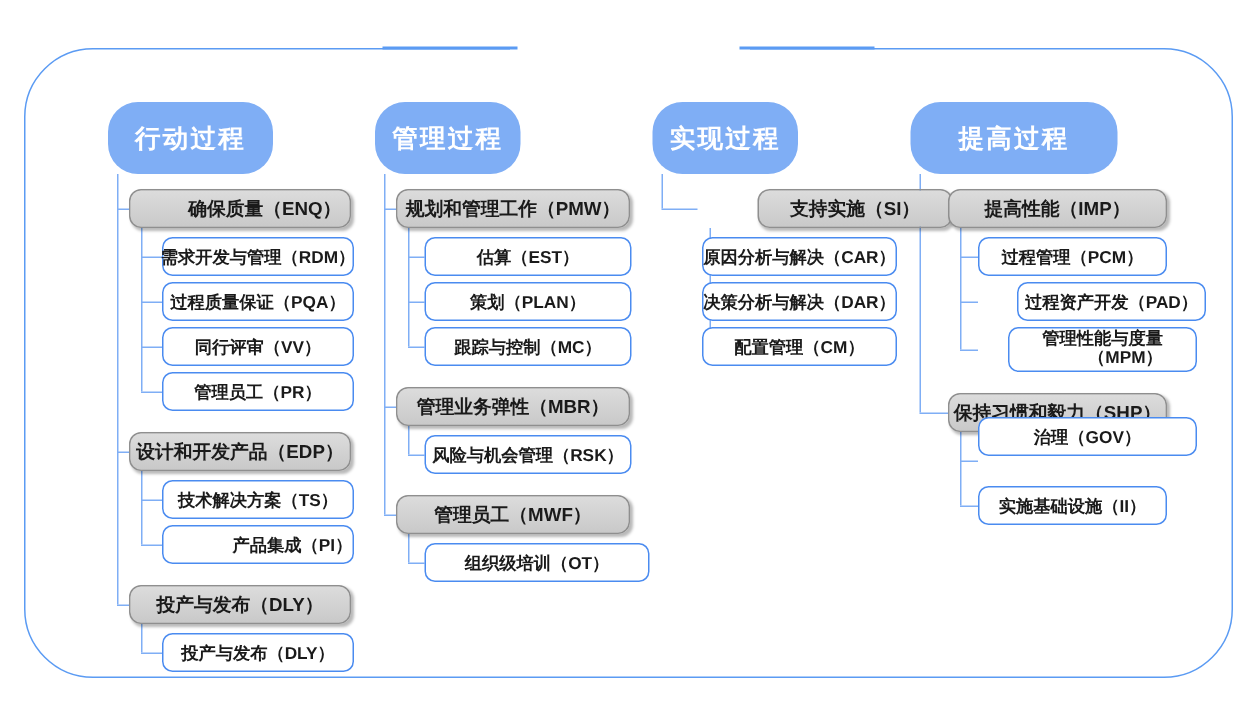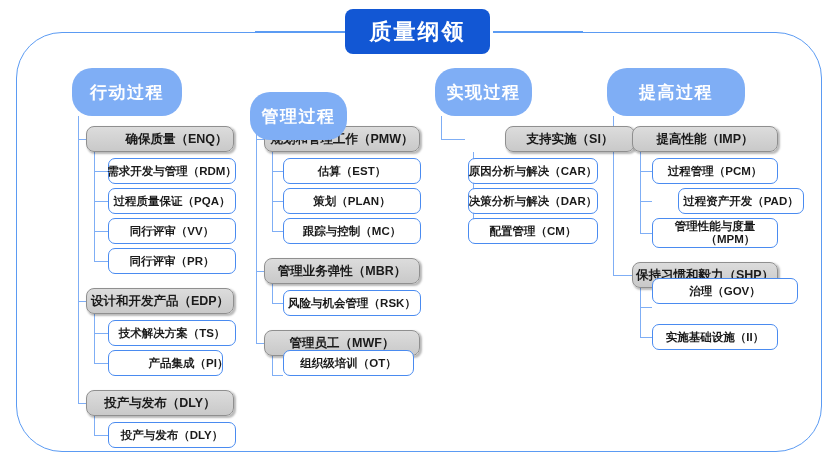--- a/index.html
+++ b/index.html
@@ -104,66 +104,65 @@
 </head>
 <body>
 
 <div id="root">
 
   <div class="frame"></div>
   <div class="frame-mask"></div>
   <div class="title-stub left"></div>
   <div class="title-stub right"></div>
 
-  <div class="title-pill">质量纲领</div>
 
   <div id="tree">
       <div class="col-head" style="left: 72px; width: 110px;">行动过程</div>
       <div class="node2" style="left: 86px; top: 126px; width: 148px; padding-left: 33px;">确保质量（ENQ）</div>
       <div class="ln h" style="left: 78px; top: 139px; width: 8px;"></div>
       <div class="node3" style="left: 108px; top: 158px; width: 128px;">需求开发与管理（RDM）</div>
       <div class="ln h" style="left: 94px; top: 171px; width: 14px;"></div>
       <div class="node3" style="left: 108px; top: 188px; width: 128px;">过程质量保证（PQA）</div>
       <div class="ln h" style="left: 94px; top: 201px; width: 14px;"></div>
       <div class="node3" style="left: 108px; top: 218px; width: 128px;">同行评审（VV）</div>
       <div class="ln h" style="left: 94px; top: 231px; width: 14px;"></div>
-      <div class="node3" style="left: 108px; top: 248px; width: 128px;">同行评审（PR）</div>
+      <div class="node3" style="left: 108px; top: 248px; width: 128px;">管理员工（PR）</div>
       <div class="ln h" style="left: 94px; top: 261px; width: 14px;"></div>
       <div class="ln v" style="left: 94px; top: 152px; height: 109px;"></div>
       <div class="node2" style="left: 86px; top: 288px; width: 148px;">设计和开发产品（EDP）</div>
       <div class="ln h" style="left: 78px; top: 301px; width: 8px;"></div>
       <div class="node3" style="left: 108px; top: 320px; width: 128px;">技术解决方案（TS）</div>
       <div class="ln h" style="left: 94px; top: 333px; width: 14px;"></div>
-      <div class="node3" style="left: 108px; top: 350px; width: 115px; padding-left: 46px;">产品集成（PI）</div>
+      <div class="node3" style="left: 108px; top: 350px; width: 128px; padding-left: 46px;">产品集成（PI）</div>
       <div class="ln h" style="left: 94px; top: 363px; width: 14px;"></div>
       <div class="ln v" style="left: 94px; top: 314px; height: 49px;"></div>
       <div class="node2" style="left: 86px; top: 390px; width: 148px;">投产与发布（DLY）</div>
       <div class="ln h" style="left: 78px; top: 403px; width: 8px;"></div>
       <div class="node3" style="left: 108px; top: 422px; width: 128px;">投产与发布（DLY）</div>
       <div class="ln h" style="left: 94px; top: 435px; width: 14px;"></div>
       <div class="ln v" style="left: 94px; top: 416px; height: 19px;"></div>
       <div class="ln v" style="left: 78px; top: 116px; height: 287px;"></div>
-      <div class="col-head" style="left: 250px; width: 97px; margin-top: 24px;">管理过程</div>
+      <div class="col-head" style="left: 250px; width: 97px;">管理过程</div>
       <div class="node2" style="left: 264px; top: 126px; width: 156px;">规划和管理工作（PMW）</div>
       <div class="ln h" style="left: 256px; top: 139px; width: 8px;"></div>
       <div class="node3" style="left: 283px; top: 158px; width: 138px;">估算（EST）</div>
       <div class="ln h" style="left: 272px; top: 171px; width: 11px;"></div>
       <div class="node3" style="left: 283px; top: 188px; width: 138px;">策划（PLAN）</div>
       <div class="ln h" style="left: 272px; top: 201px; width: 11px;"></div>
       <div class="node3" style="left: 283px; top: 218px; width: 138px;">跟踪与控制（MC）</div>
       <div class="ln h" style="left: 272px; top: 231px; width: 11px;"></div>
       <div class="ln v" style="left: 272px; top: 152px; height: 79px;"></div>
       <div class="node2" style="left: 264px; top: 258px; width: 156px;">管理业务弹性（MBR）</div>
       <div class="ln h" style="left: 256px; top: 271px; width: 8px;"></div>
       <div class="node3" style="left: 283px; top: 290px; width: 138px;">风险与机会管理（RSK）</div>
       <div class="ln h" style="left: 272px; top: 303px; width: 11px;"></div>
       <div class="ln v" style="left: 272px; top: 284px; height: 19px;"></div>
       <div class="node2" style="left: 264px; top: 330px; width: 156px;">管理员工（MWF）</div>
       <div class="ln h" style="left: 256px; top: 343px; width: 8px;"></div>
-      <div class="node3" style="left: 283px; top: 350px; width: 131px;">组织级培训（OT）</div>
+      <div class="node3" style="left: 283px; top: 362px; width: 150px;">组织级培训（OT）</div>
       <div class="ln h" style="left: 272px; top: 375px; width: 11px;"></div>
       <div class="ln v" style="left: 272px; top: 356px; height: 19px;"></div>
       <div class="ln v" style="left: 256px; top: 116px; height: 227px;"></div>
       <div class="col-head" style="left: 435px; width: 97px;">实现过程</div>
       <div class="node2" style="left: 465px; top: 126px; width: 130px; margin-left: 40px;">支持实施（SI）</div>
       <div class="ln h" style="left: 441px; top: 139px; width: 24px;"></div>
       <div class="node3" style="left: 468px; top: 158px; width: 130px;">原因分析与解决（CAR）</div>
       <div class="ln h" style="left: 473px; top: 171px;"></div>
       <div class="node3" style="left: 468px; top: 188px; width: 130px;">决策分析与解决（DAR）</div>
       <div class="ln h" style="left: 473px; top: 201px;"></div>
@@ -171,21 +170,21 @@
       <div class="ln h" style="left: 473px; top: 231px;"></div>
       <div class="ln v" style="left: 473px; top: 152px; height: 79px;"></div>
       <div class="ln v" style="left: 441px; top: 116px; height: 23px;"></div>
       <div class="col-head" style="left: 607px; width: 138px;">提高过程</div>
       <div class="node2" style="left: 632px; top: 126px; width: 146px;">提高性能（IMP）</div>
       <div class="ln h" style="left: 613px; top: 139px; width: 19px;"></div>
       <div class="node3" style="left: 652px; top: 158px; width: 126px;">过程管理（PCM）</div>
       <div class="ln h" style="left: 640px; top: 171px; width: 12px;"></div>
       <div class="node3" style="left: 652px; top: 188px; width: 126px; margin-left: 26px;">过程资产开发（PAD）</div>
       <div class="ln h" style="left: 640px; top: 201px; width: 12px;"></div>
-      <div class="node3 two-line" style="left: 652px; top: 218px; width: 126px;">管理性能与度量<br>（MPM）</div>
+      <div class="node3 two-line" style="left: 672px; top: 218px; width: 126px;">管理性能与度量<br>（MPM）</div>
       <div class="ln h" style="left: 640px; top: 233px; width: 12px;"></div>
       <div class="ln v" style="left: 640px; top: 152px; height: 81px;"></div>
       <div class="node2" style="left: 632px; top: 262px; width: 146px;">保持习惯和毅力（SHP）</div>
       <div class="ln h" style="left: 613px; top: 275px; width: 19px;"></div>
       <div class="node3" style="left: 652px; top: 278px; width: 146px;">治理（GOV）</div>
       <div class="ln h" style="left: 640px; top: 307px; width: 12px;"></div>
       <div class="node3" style="left: 652px; top: 324px; width: 126px;">实施基础设施（II）</div>
       <div class="ln h" style="left: 640px; top: 337px; width: 12px;"></div>
       <div class="ln v" style="left: 640px; top: 288px; height: 49px;"></div>
       <div class="ln v" style="left: 613px; top: 116px; height: 159px;"></div>

